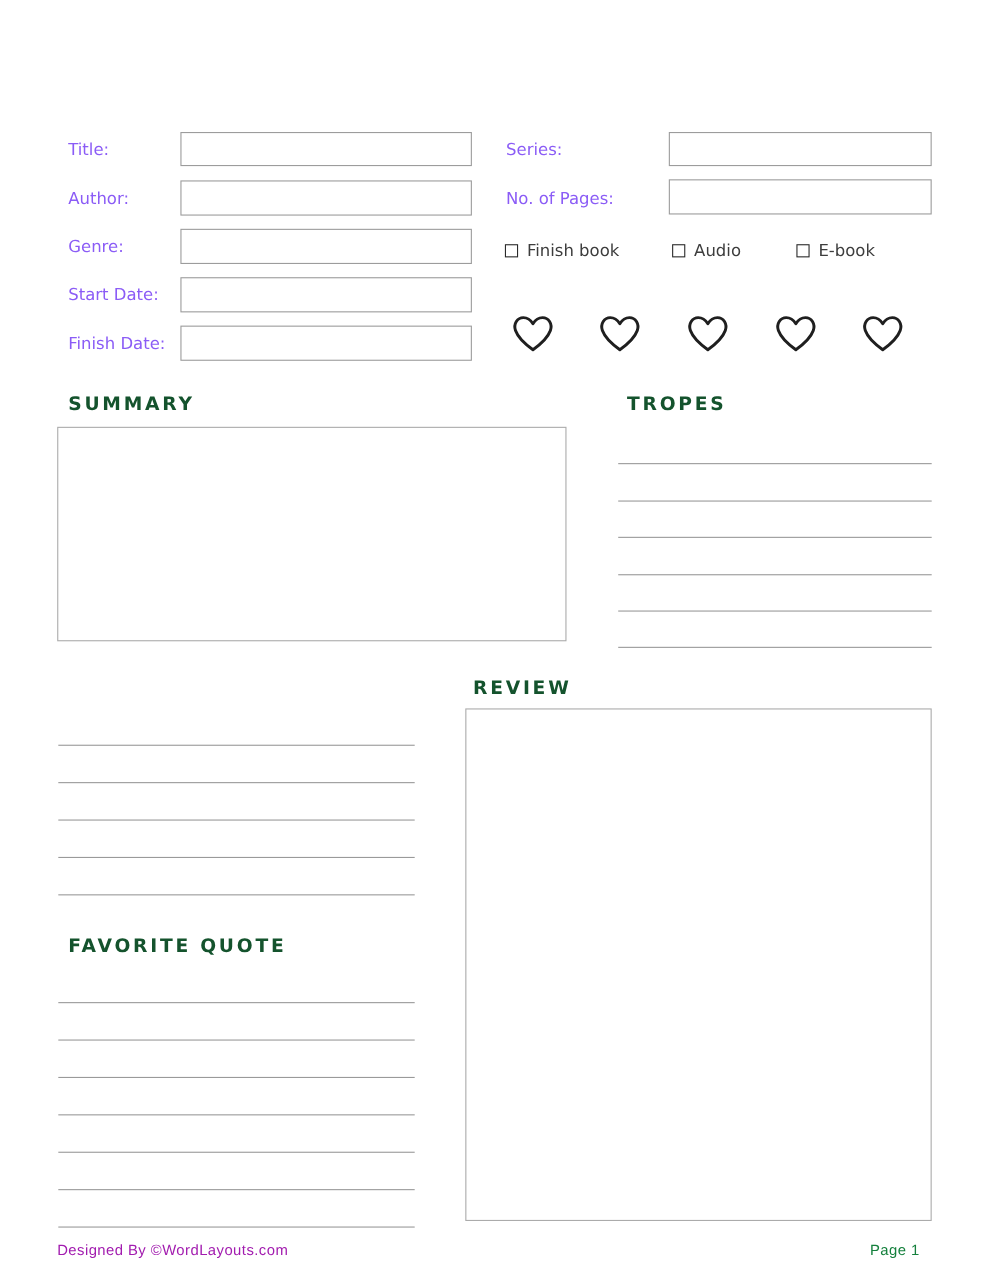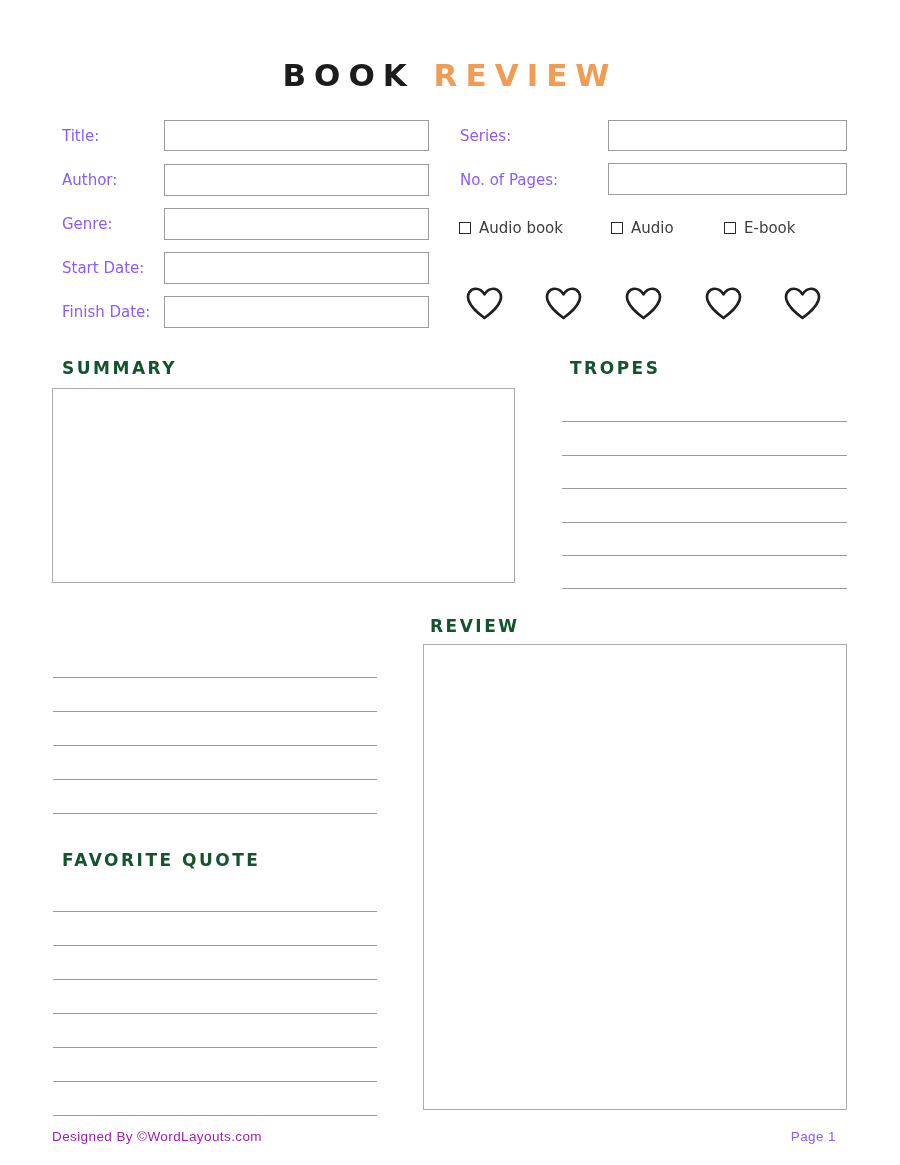--- a/index.html
+++ b/index.html
@@ -74,30 +74,29 @@
   .quote-lines{left:53px;top:878px;width:324px;}
   .quote-lines .rule-line{height:33px;}
   .rule-line{border-bottom:1.2px solid #9a9a9a;}
 
   
   .footer-left{
     position:absolute;left:52px;top:1129px;font-size:13.5px;color:#a21caf;
     font-family:"Liberation Sans",sans-serif;letter-spacing:0.4px;
   }
   .footer-right{
-    position:absolute;right:64px;top:1129px;font-size:13.5px;color:#8b5cf6;
+    position:absolute;right:64px;top:1129px;font-size:13.5px;color:#15803d;
     font-family:"Liberation Sans",sans-serif;letter-spacing:0.4px;
   }
 </style>
 </head>
 <body>
 
 <div class="page">
 
-  <h1 class="page-title"><span>BOOK</span><span>&nbsp;</span><span class="accent">REVIEW</span></h1>
 
   <span class="field-label lbl-l0">Title:</span>
   <div class="input-box box-l0"></div>
 
   <span class="field-label lbl-l1">Author:</span>
   <div class="input-box box-l1"></div>
 
   <span class="field-label lbl-l2">Genre:</span>
   <div class="input-box box-l2"></div>
 
@@ -108,21 +107,21 @@
   <div class="input-box box-l4"></div>
 
   <span class="field-label lbl-r0">Series:</span>
   <div class="input-box box-r0"></div>
 
   <span class="field-label lbl-r1">No. of Pages:</span>
   <div class="input-box box-r1"></div>
 
   <div class="checkbox-item cb-0">
     <span class="checkbox-square"></span>
-    <span class="checkbox-label">Audio book</span>
+    <span class="checkbox-label">Finish book</span>
   </div>
   <div class="checkbox-item cb-1">
     <span class="checkbox-square"></span>
     <span class="checkbox-label">Audio</span>
   </div>
   <div class="checkbox-item cb-2">
     <span class="checkbox-square"></span>
     <span class="checkbox-label">E-book</span>
   </div>
 

